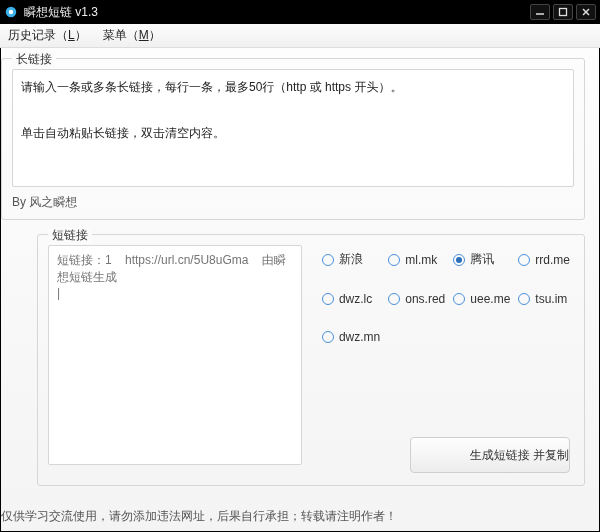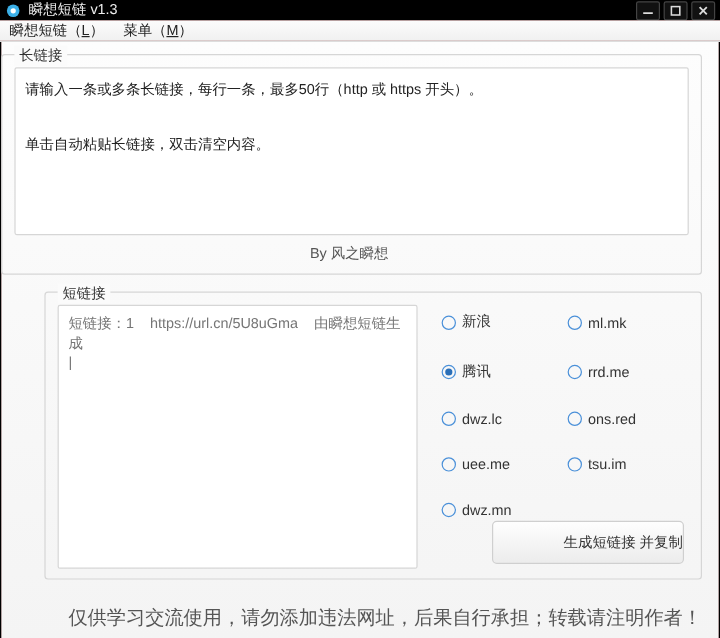--- a/index.html
+++ b/index.html
@@ -77,34 +77,34 @@
     position: absolute;
     top: -8px;
     left: 10px;
     background: #fbfbfb;
     padding: 0 4px;
     font-size: 12px;
     color: #333;
   }
   .long-textarea {
     width: 100%;
-    height: 140px;
+    height: 118px;
     resize: none;
     border: 1px solid #d6d6d6;
     border-radius: 2px;
     padding: 6px 8px;
     font-size: 12px;
     font-family: inherit;
     color: #222;
     background: #fff;
     line-height: 1.9;
     outline: none;
   }
   .byline {
-    text-align: center;
+    text-align: left;
     color: #555;
     font-size: 12px;
     padding: 4px 4px 0 0;
   }
   .short-group {
     flex: 1;
     display: flex;
     flex-direction: column;
     margin-left: 36px;
   }
@@ -127,21 +127,21 @@
     outline: none;
   }
   .right-panel {
     flex: 1;
     display: flex;
     flex-direction: column;
     padding: 6px 4px 0 10px;
   }
   .radio-grid {
     display: grid;
-    grid-template-columns: repeat(2, 1fr);
+    grid-template-columns: repeat(4, 1fr);
     row-gap: 24px;
     column-gap: 8px;
     font-size: 12px;
     color: #333;
   }
   .radio-item {
     display: flex;
     align-items: center;
     gap: 5px;
     cursor: default;
@@ -169,22 +169,22 @@
     border: 1px solid #cfcfcf;
     border-radius: 4px;
     background: linear-gradient(#fefefe, #ececec);
     font-size: 12px;
     color: #333;
     cursor: default;
     margin-bottom: 4px;
     text-align: right;
   }
   .footer {
-    text-align: right;
-    font-size: 16px;
+    text-align: left;
+    font-size: 12px;
     color: #555;
     padding-top: 8px;
   }
 </style>
 </head>
 <body>
 
 <div class="window">
 
   <div class="titlebar">
@@ -210,21 +210,21 @@
         <svg viewBox="0 0 10 10">
             <line x1="2" y1="2" x2="8" y2="8" stroke="#ddd" stroke-width="1.5"></line>
             <line x1="8" y1="2" x2="2" y2="8" stroke="#ddd" stroke-width="1.5"></line>
           </svg>
       </div>
     </div>
   </div>
 
   <div class="menubar">
     <span class="mitem">
-      <span>瞬想短链（</span><u>L</u><span>）</span>
+      <span>历史记录（</span><u>L</u><span>）</span>
     </span>
     <span class="mitem">
       <span>菜单（</span><u>M</u><span>）</span>
     </span>
   </div>
 
   <div class="body">
 
     <div class="group">
       <span class="group-label">长链接</span>

